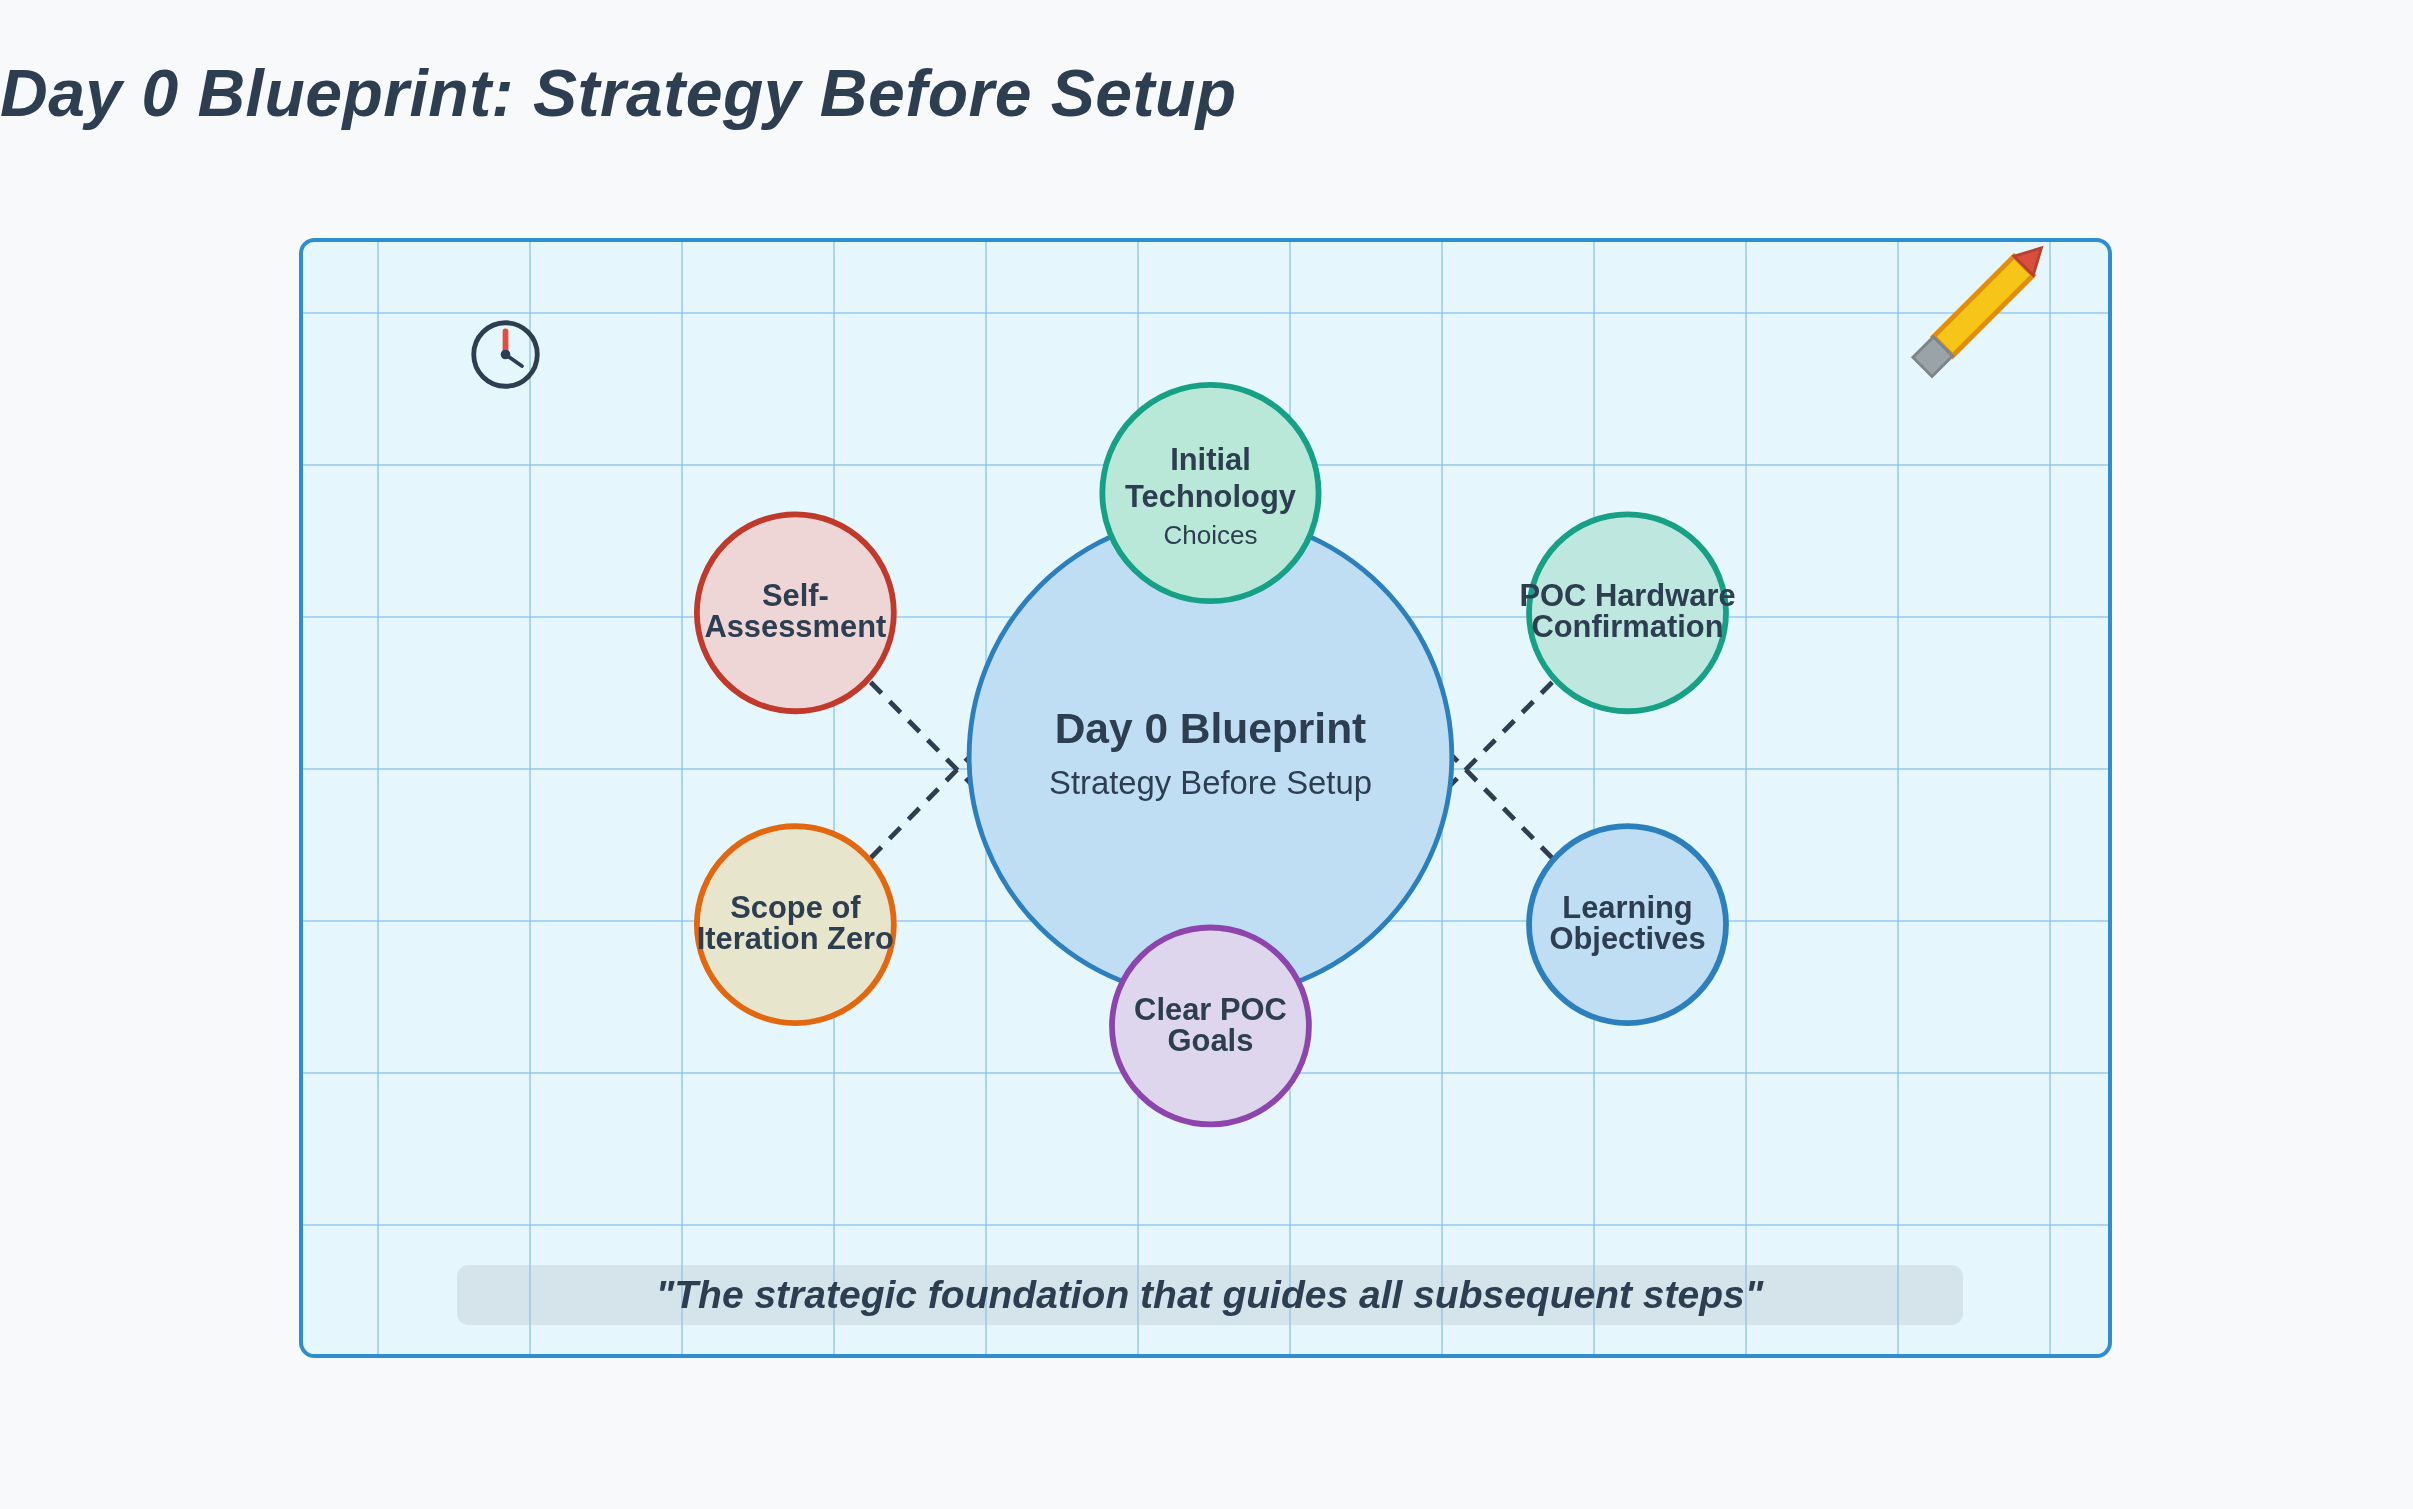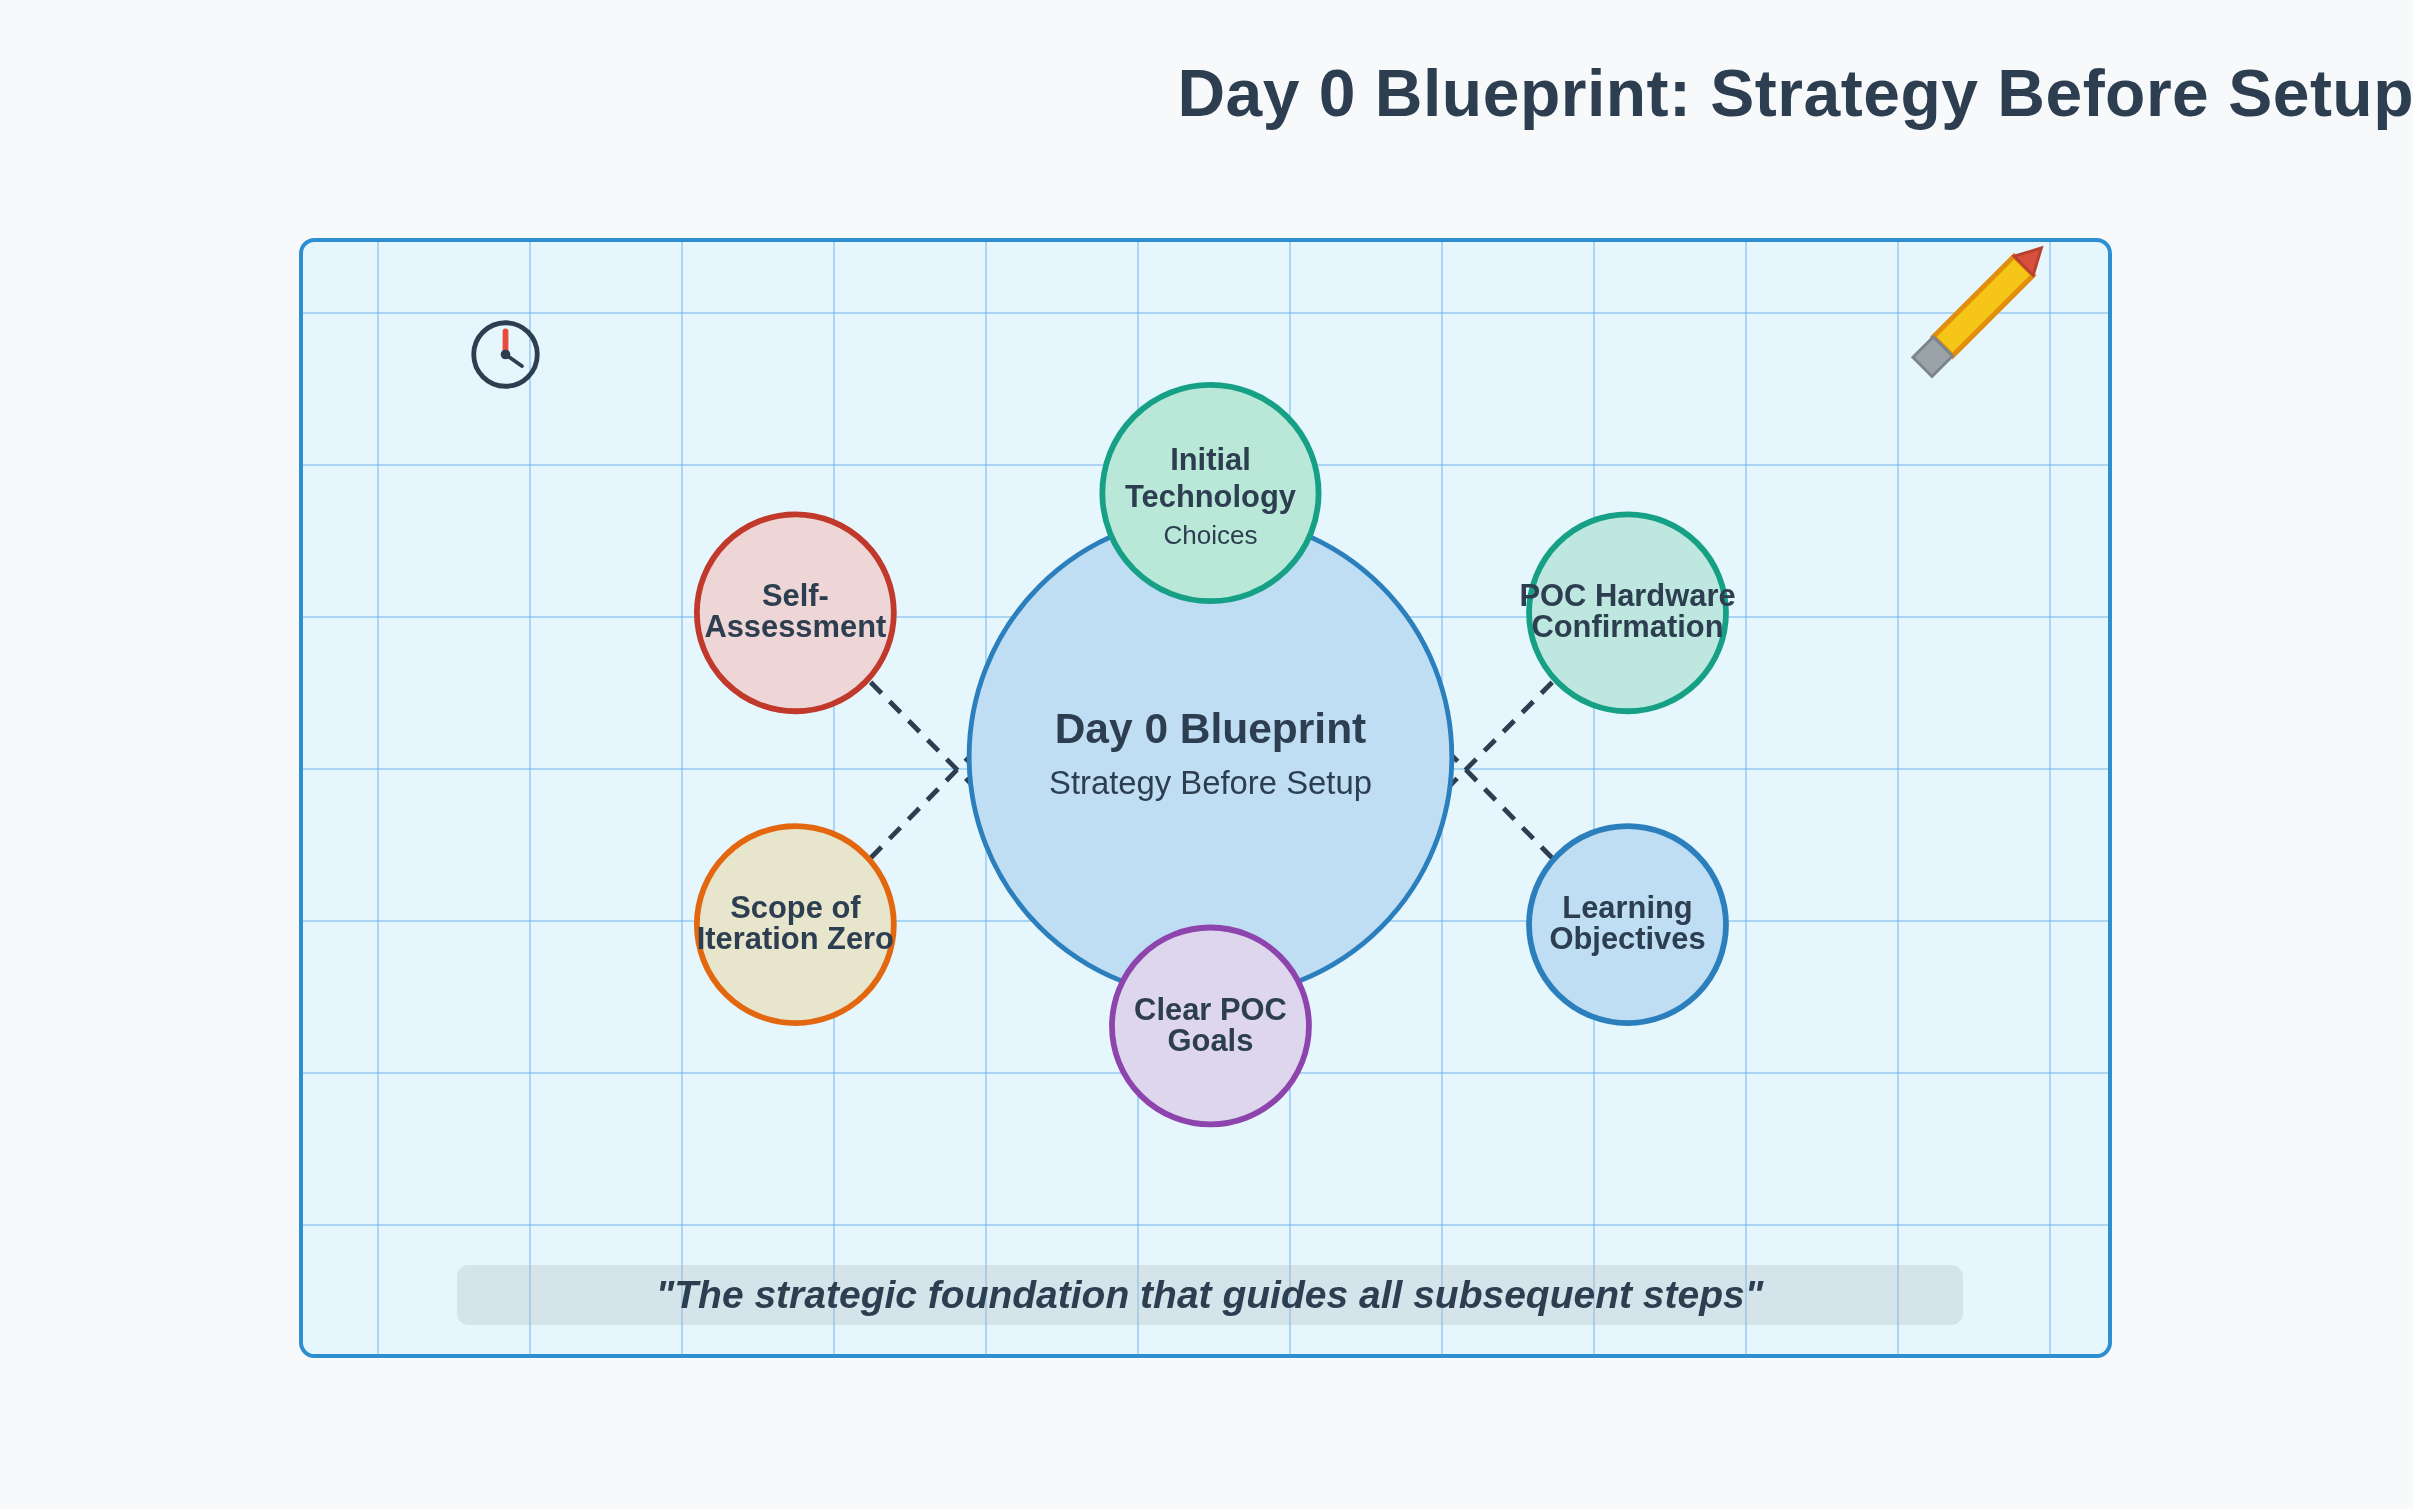--- a/index.html
+++ b/index.html
@@ -20,27 +20,28 @@
     inset: 0;
     background: #f7f9fb;
   }
 
   
   #page-title {
     position: absolute;
     top: 60px;
     left: 0;
     width: 2414px;
-    text-align: right;
+    text-align: left;
     font-size: 66px;
     font-weight: bold;
     color: #2c3e50;
     letter-spacing: 0.5px;
     line-height: 1;
     white-space: nowrap;
+    font-style: italic;
   }
 
   
   #board {
     position: absolute;
     left: 299px;
     top: 238px;
     width: 1813px;
     height: 1120px;
     box-sizing: border-box;

